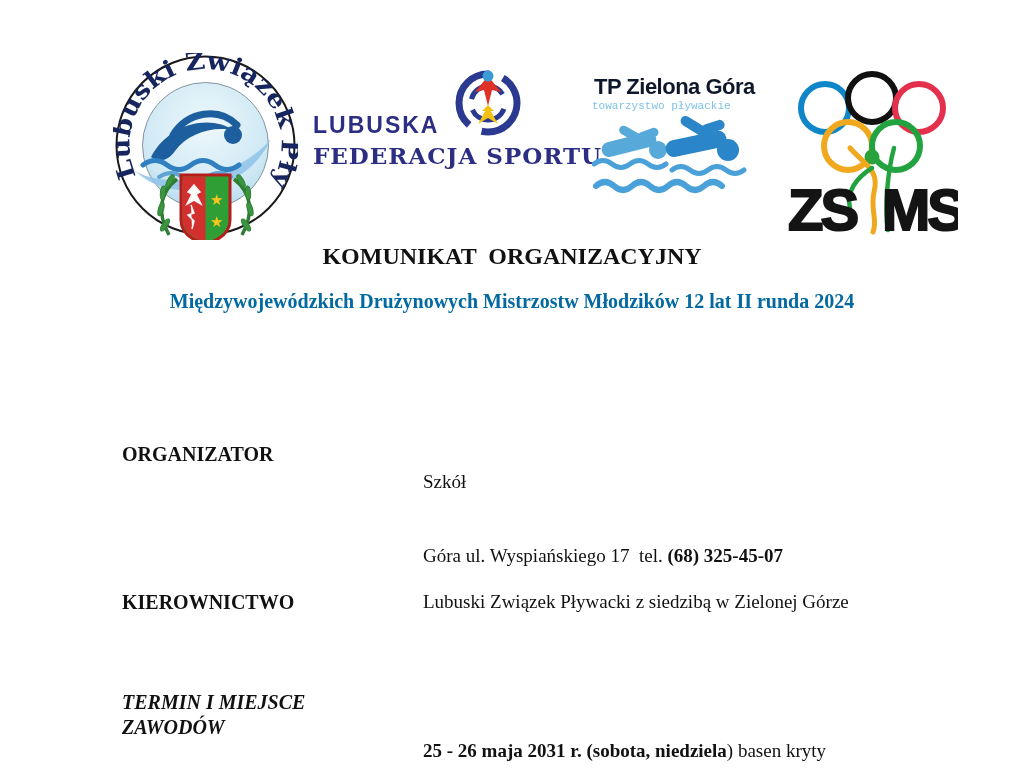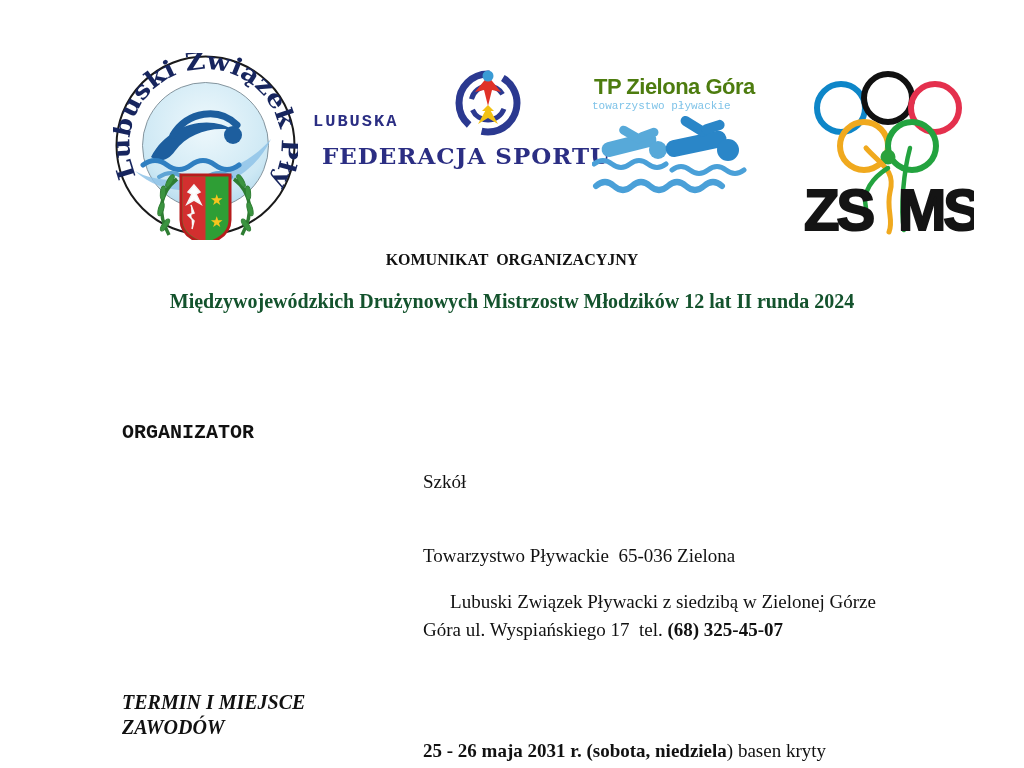--- a/index.html
+++ b/index.html
@@ -4,36 +4,36 @@
 <style>
   * { margin:0; padding:0; box-sizing:border-box; }
   html,body { width:1024px; height:768px; }
   body { background:#ffffff; font-family:"Liberation Serif", serif; position:relative; overflow:hidden; }
   .abs { position:absolute; }
 
   
   .logo-block { position:absolute; }
 
   
-  .lfs-line1 { position:absolute; left:6px; top:50px; font-family:Liberation Mono, monospace;
-               font-weight:bold; font-size:17px; letter-spacing:2px; color:#2b2e83;text-align:center; }
+  .lfs-line1 { position:absolute; left:6px; top:50px; font-family:Liberation Sans, sans-serif;
+               font-weight:bold; font-size:23px; letter-spacing:2px; color:#2b2e83;text-align:center; }
   .lfs-line2 { position:absolute; left:6px; top:80px; font-family:"DejaVu Serif", serif;
-               font-weight:bold; font-size:23px; letter-spacing:1px; color:#2b2e83; white-space:nowrap;margin-left:9px; }
+               font-weight:bold; font-size:23px; letter-spacing:1px; color:#2b2e83; white-space:nowrap; }
 
   
   .tp-title { position:absolute; left:2px; top:6px; font-family:"Liberation Sans", sans-serif;
-              font-weight:bold; font-size:22px; letter-spacing:-0.5px; color:#4d7c0f; white-space:nowrap; }
+              font-weight:bold; font-size:22px; letter-spacing:-0.5px; color:#0f172a; white-space:nowrap; }
   .tp-sub   { position:absolute; left:0; top:32px; width:148px; text-align:left;
               font-family:Liberation Mono, monospace; font-size:11px; color:#7fc3e8; }
 
   
   .doc-title { position:absolute; left:0; right:0; top:243px; text-align:center;
-               font-size:16px; font-weight:bold; color:#111; white-space:pre-wrap;margin-top:8px; }
+               font-size:24px; font-weight:bold; color:#111; white-space:pre-wrap; }
   .doc-subtitle { position:absolute; left:0; right:0; top:290px; text-align:center;
-                  font-size:20px; font-weight:bold; color:#14532d; }
+                  font-size:20px; font-weight:bold; color:#0369a1; }
 
   .sec-label { position:absolute; left:122px; width:290px; font-weight:bold;
                font-size:20px; line-height:24.8px; color:#111; }
   .sec-value { position:absolute; left:423px; width:480px; font-size:19px;
                line-height:24.6px; color:#111; white-space:pre-wrap; }
   .bold { font-weight:bold; }
 </style>
 </head>
 <body>
 
@@ -118,21 +118,21 @@
     </g>
 
     <g stroke="#4aa0d8" fill="none" stroke-linecap="round">
       <path d="M2,52 q9,-7 18,0 t18,0 t18,0 t18,0" stroke-width="5"></path>
       <path d="M80,58 q9,-7 18,0 t18,0 t18,0 t18,0" stroke-width="5"></path>
       <path d="M4,74 q9,-8 18,0 t18,0 t18,0 t18,0 t18,0 t18,0 t18,0" stroke-width="6"></path>
     </g>
   </svg>
 </div>
 
-<div class="logo-block" style="left:788px; top:58px; width:170px; height:178px;margin-left:16px;">
+<div class="logo-block" style="left:788px; top:58px; width:170px; height:178px;">
   <svg width="170" height="178" viewBox="0 0 170 178">
     <g fill="none" stroke-width="6">
       <circle cx="37" cy="50" r="24" stroke="#0e86c8"></circle>
       <circle cx="84" cy="40" r="24" stroke="#111111"></circle>
       <circle cx="131" cy="50" r="24" stroke="#e4304d"></circle>
       <circle cx="60" cy="88" r="24" stroke="#f0a91e"></circle>
       <circle cx="108" cy="88" r="24" stroke="#23a33f"></circle>
     </g>
     <g>
       <circle cx="84" cy="99" r="7.5" fill="#2aa23c"></circle>
@@ -143,31 +143,31 @@
     <g font-family="Liberation Sans, sans-serif" font-weight="bold" font-size="58" fill="#141414" stroke="#141414" stroke-width="2" letter-spacing="-3">
       <text x="0" y="172">ZS</text>
       <text x="94" y="172">MS</text>
     </g>
   </svg>
 </div>
 
 <div class="doc-title">KOMUNIKAT  ORGANIZACYJNY</div>
 <div class="doc-subtitle">Międzywojewódzkich Drużynowych Mistrzostw Młodzików 12 lat II runda 2024</div>
 
-<div class="sec-label" style="top:421px;font-family:Liberation Mono, monospace;">ORGANIZATOR</div>
+<div class="sec-label" style="top:442px;">ORGANIZATOR</div>
 <div class="sec-value" style="top:421px;">
   <div>Szkół</div>
-  <div>Towarzystwo Pływackie  65-036 Zielona</div>
   <div><span>Góra ul. Wyspiańskiego 17  tel. </span><span class="bold">(68) 325-45-07</span></div>
   
 </div>
 
 <div class="sec-label" style="top:590px;">
+  <div>KIEROWNICTWO</div>
 </div>
-<div class="sec-value" style="top:590px;text-align:center;">Lubuski Związek Pływacki z siedzibą w Zielonej Górze</div>
+<div class="sec-value" style="top:590px;">Lubuski Związek Pływacki z siedzibą w Zielonej Górze</div>
 
 <div class="sec-label" style="top:690px;font-style:italic;">
   <div>TERMIN I MIEJSCE</div>
   <div>ZAWODÓW</div>
 </div>
 <div class="sec-value" style="top:690px;">
   <div><span class="bold">25 - 26 maja 2031 r. (sobota, niedziela</span><span>) basen kryty</span></div>
   
 </div>
 

